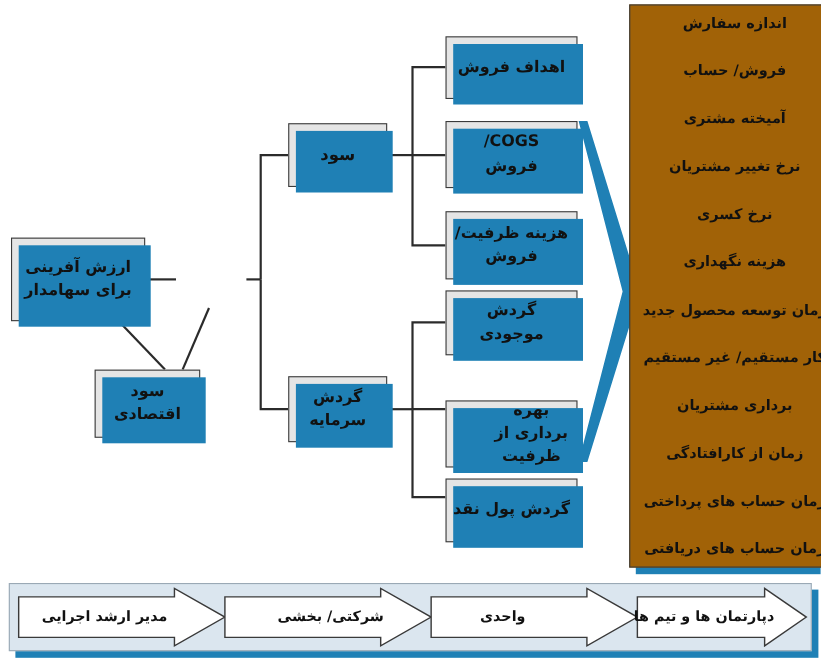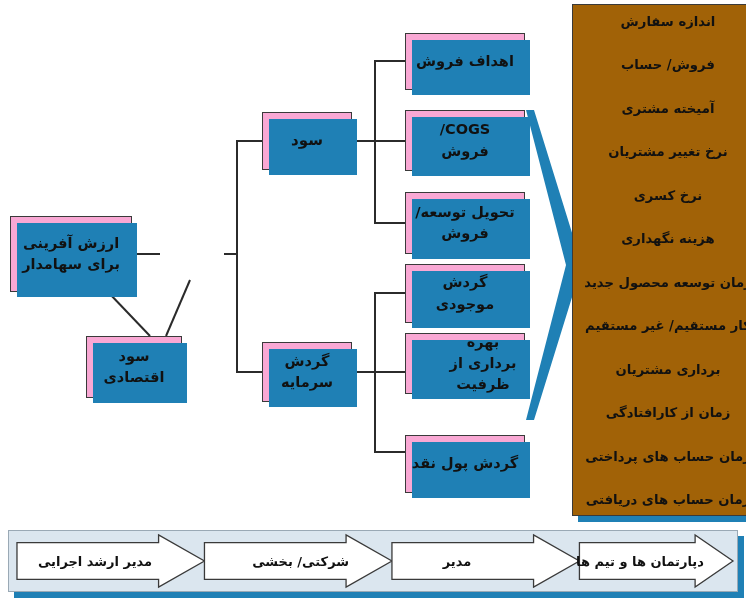--- a/index.html
+++ b/index.html
@@ -12,21 +12,21 @@
   #stage{position:absolute;left:0;top:0;width:746px;height:603px;}
 
   
   #wires{position:absolute;left:0;top:0;width:746px;height:603px;}
   #wires line, #wires polyline, #wires path{stroke:#2b2b2b;stroke-width:2;fill:none;}
 
   
   .node{
     position:absolute;
     box-sizing:border-box;
-    background:#f9a8d4;
+    background:#e5e5e5;
     border:1.5px solid #3a3a3a;
     display:flex;align-items:center;justify-content:center;
     text-align:center;
     color:#111111;
     font-weight:bold;
     line-height:1.45;
     z-index:3;
   }
   .node .shadow{
     position:absolute;
@@ -47,21 +47,21 @@
   .n-econ    {left:86px;  top:336px; width:96px;  height:62px; font-size:14.5px;}
 
   .n-profit  {left:262px; top:112px; width:90px;  height:58px; font-size:15px;}
   .n-capital {left:262px; top:342px; width:90px;  height:60px; font-size:14.5px;}
 
   .n-l3      {left:405px; width:120px; font-size:14.5px;}
   .n-l3.b1{top:33px;  height:57px;}
   .n-l3.b2{top:110px; height:61px;}
   .n-l3.b3{top:192px; height:62px;}
   .n-l3.b4{top:264px; height:59px;}
-  .n-l3.b5{top:333px; height:61px;padding-left:36px;}
+  .n-l3.b5{top:364px; height:61px;padding-left:36px;}
   .n-l3.b6{top:435px; height:58px;}
 
   
   #chevron{position:absolute;left:522px;top:110px;width:64px;height:310px;z-index:2;}
 
   
   #kpi-panel{
     position:absolute;left:572px;top:4px;width:192px;height:512px;
     background:#a16207;border:1.5px solid #3a3a3a;
     box-sizing:border-box;
@@ -165,21 +165,21 @@
   </div>
 
   <div class="node n-l3 b2">
     <span class="shadow"></span>
     <span class="txt">COGS/
 فروش</span>
   </div>
 
   <div class="node n-l3 b3">
     <span class="shadow"></span>
-    <span class="txt">تحویل توسعه/
+    <span class="txt">هزینه ظرفیت/
 فروش</span>
   </div>
 
   <div class="node n-l3 b4">
     <span class="shadow"></span>
     <span class="txt">گردش
 موجودی</span>
   </div>
 
   <div class="node n-l3 b5">
@@ -216,17 +216,17 @@
   <div id="band-shadow"></div>
   <div id="band">
     <svg id="band-svg" viewBox="0 0 730 62" preserveAspectRatio="none">
       <polygon points="8,12 150,12 150,4 196,31 150,58 150,50 8,50" fill="#ffffff" stroke="#3a3a3a" stroke-width="1.3"></polygon>
       <polygon points="196,12 338,12 338,4 384,31 338,58 338,50 196,50" fill="#ffffff" stroke="#3a3a3a" stroke-width="1.3"></polygon>
       <polygon points="384,12 526,12 526,4 572,31 526,58 526,50 384,50" fill="#ffffff" stroke="#3a3a3a" stroke-width="1.3"></polygon>
       <polygon points="572,12 688,12 688,4 726,31 688,58 688,50 572,50" fill="#ffffff" stroke="#3a3a3a" stroke-width="1.3"></polygon>
     </svg>
     <div class="band-label bl0">مدیر ارشد اجرایی</div>
     <div class="band-label bl1">شرکتی/ بخشی</div>
-    <div class="band-label bl2">مدیر</div>
+    <div class="band-label bl2">واحدی</div>
     <div class="band-label bl3">دپارتمان ها و تیم ها</div>
   </div>
 
 </div>
 
 </body></html>

